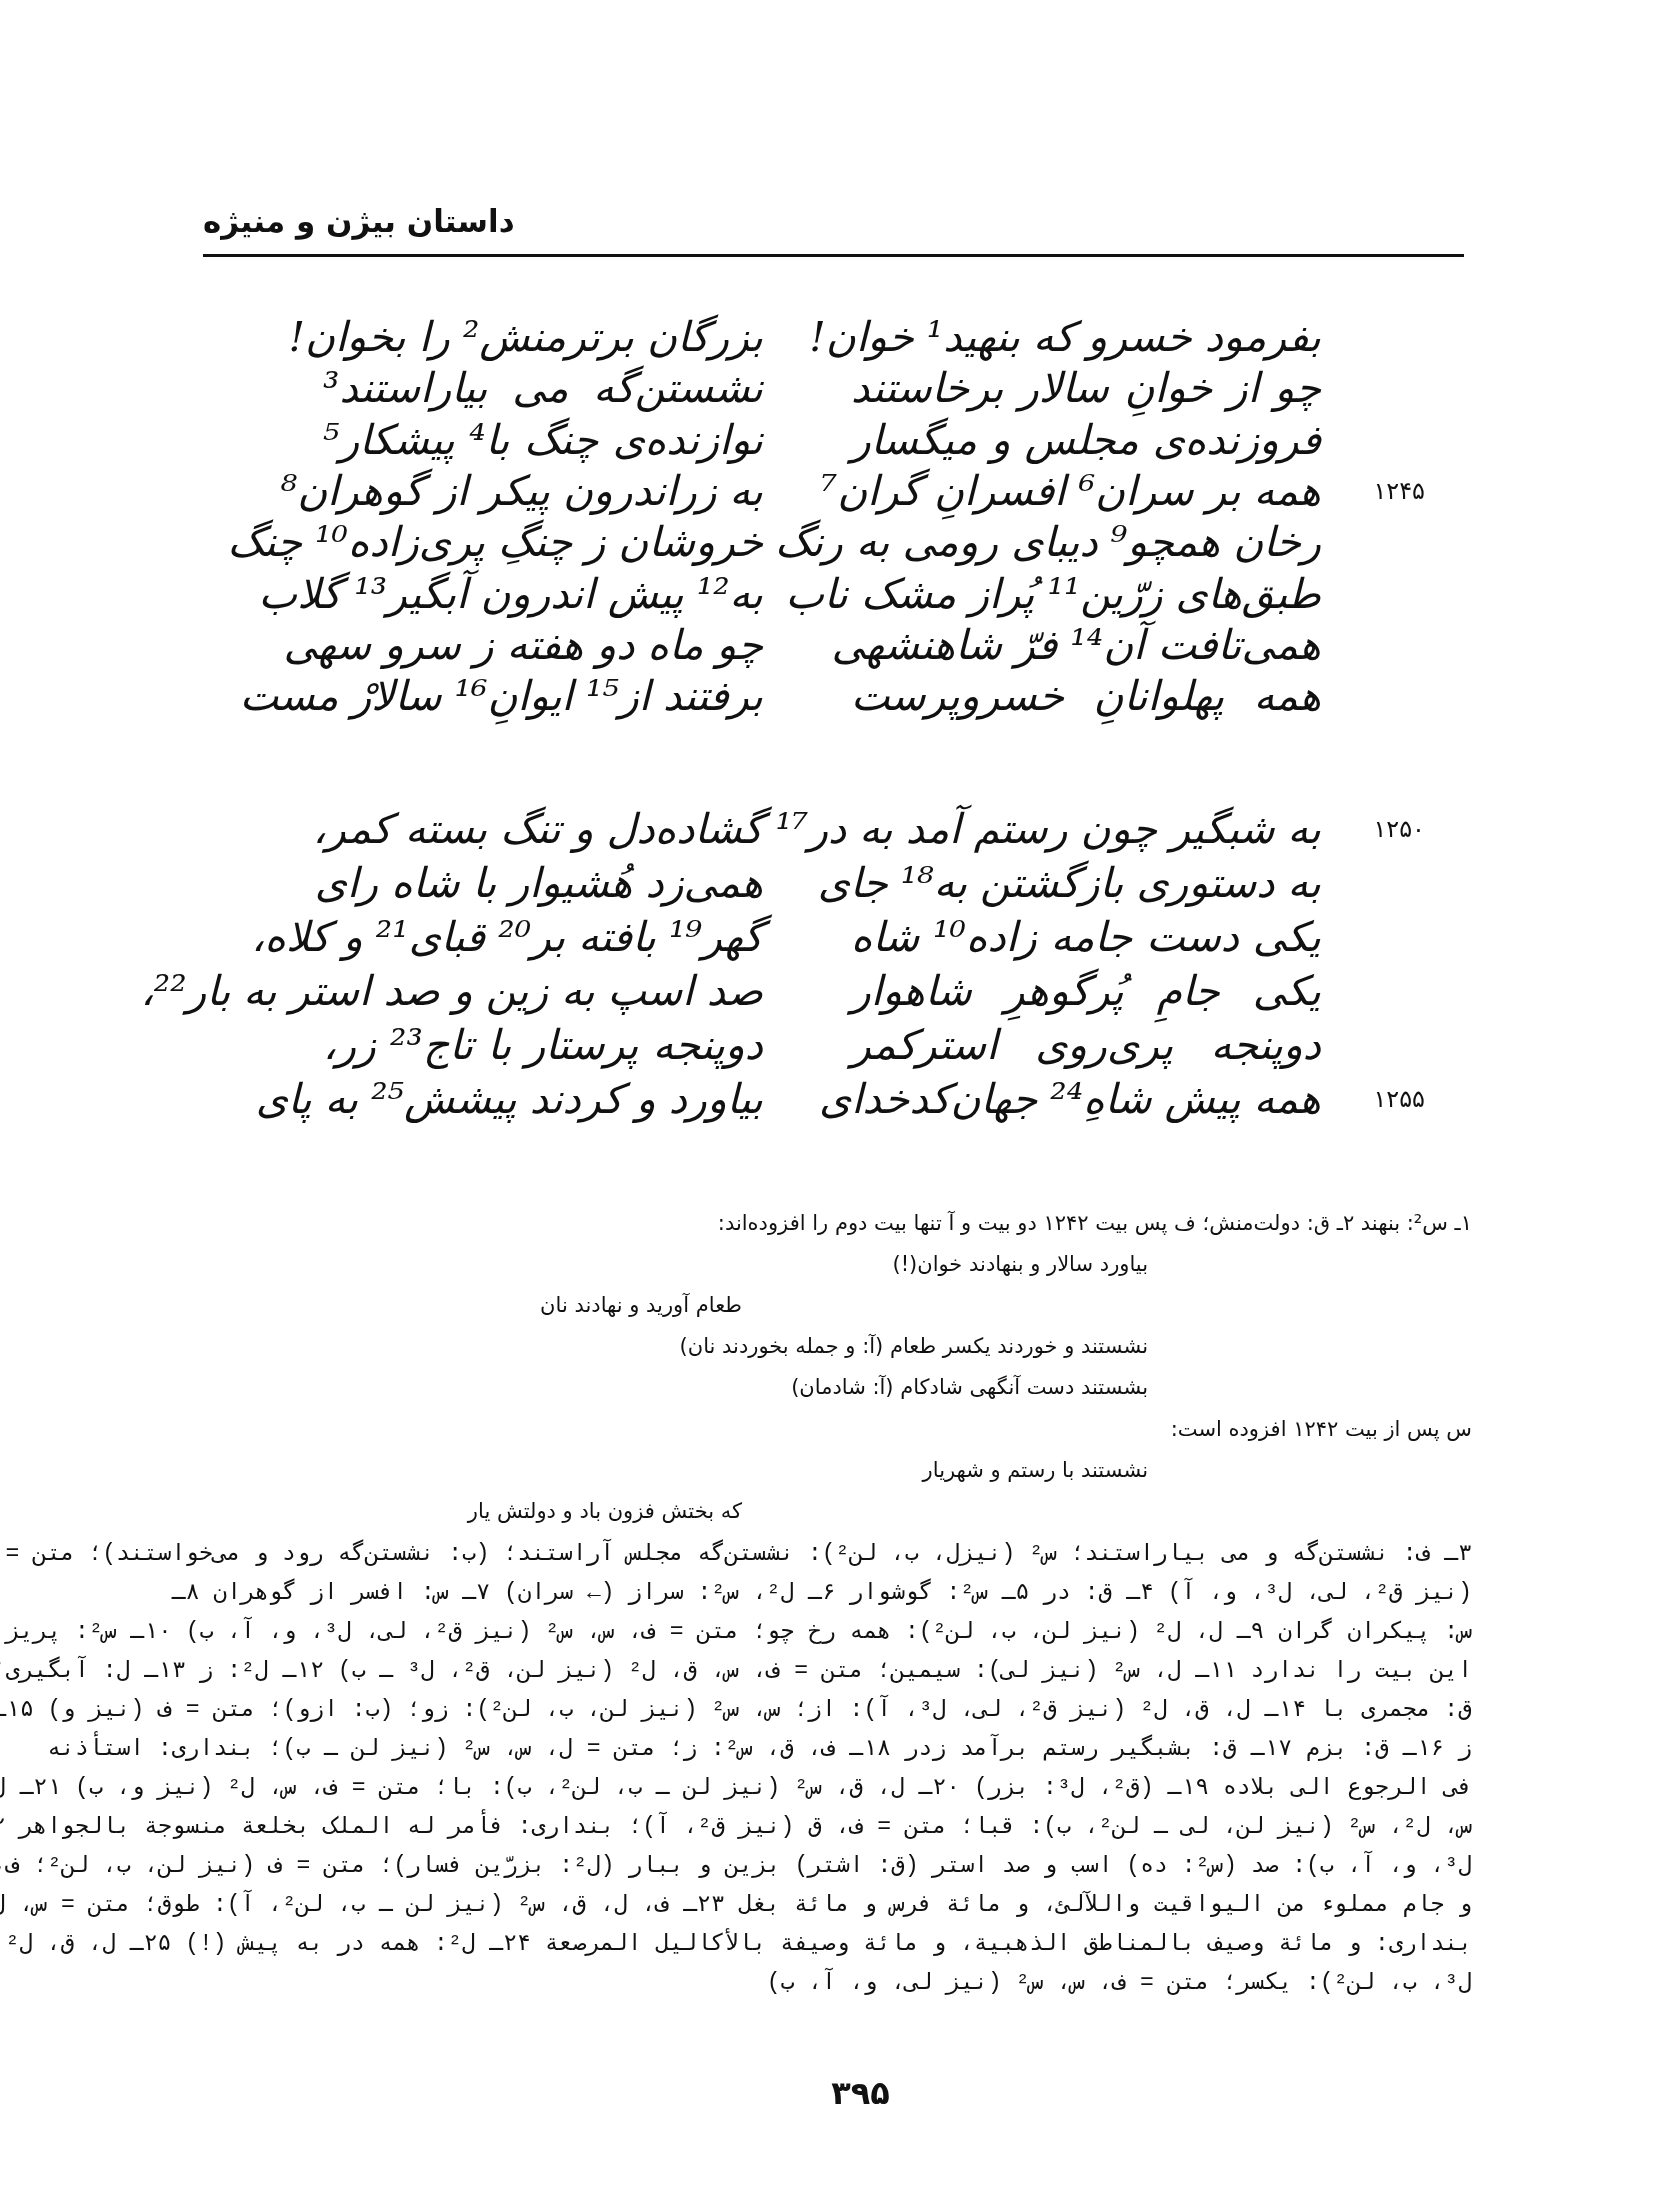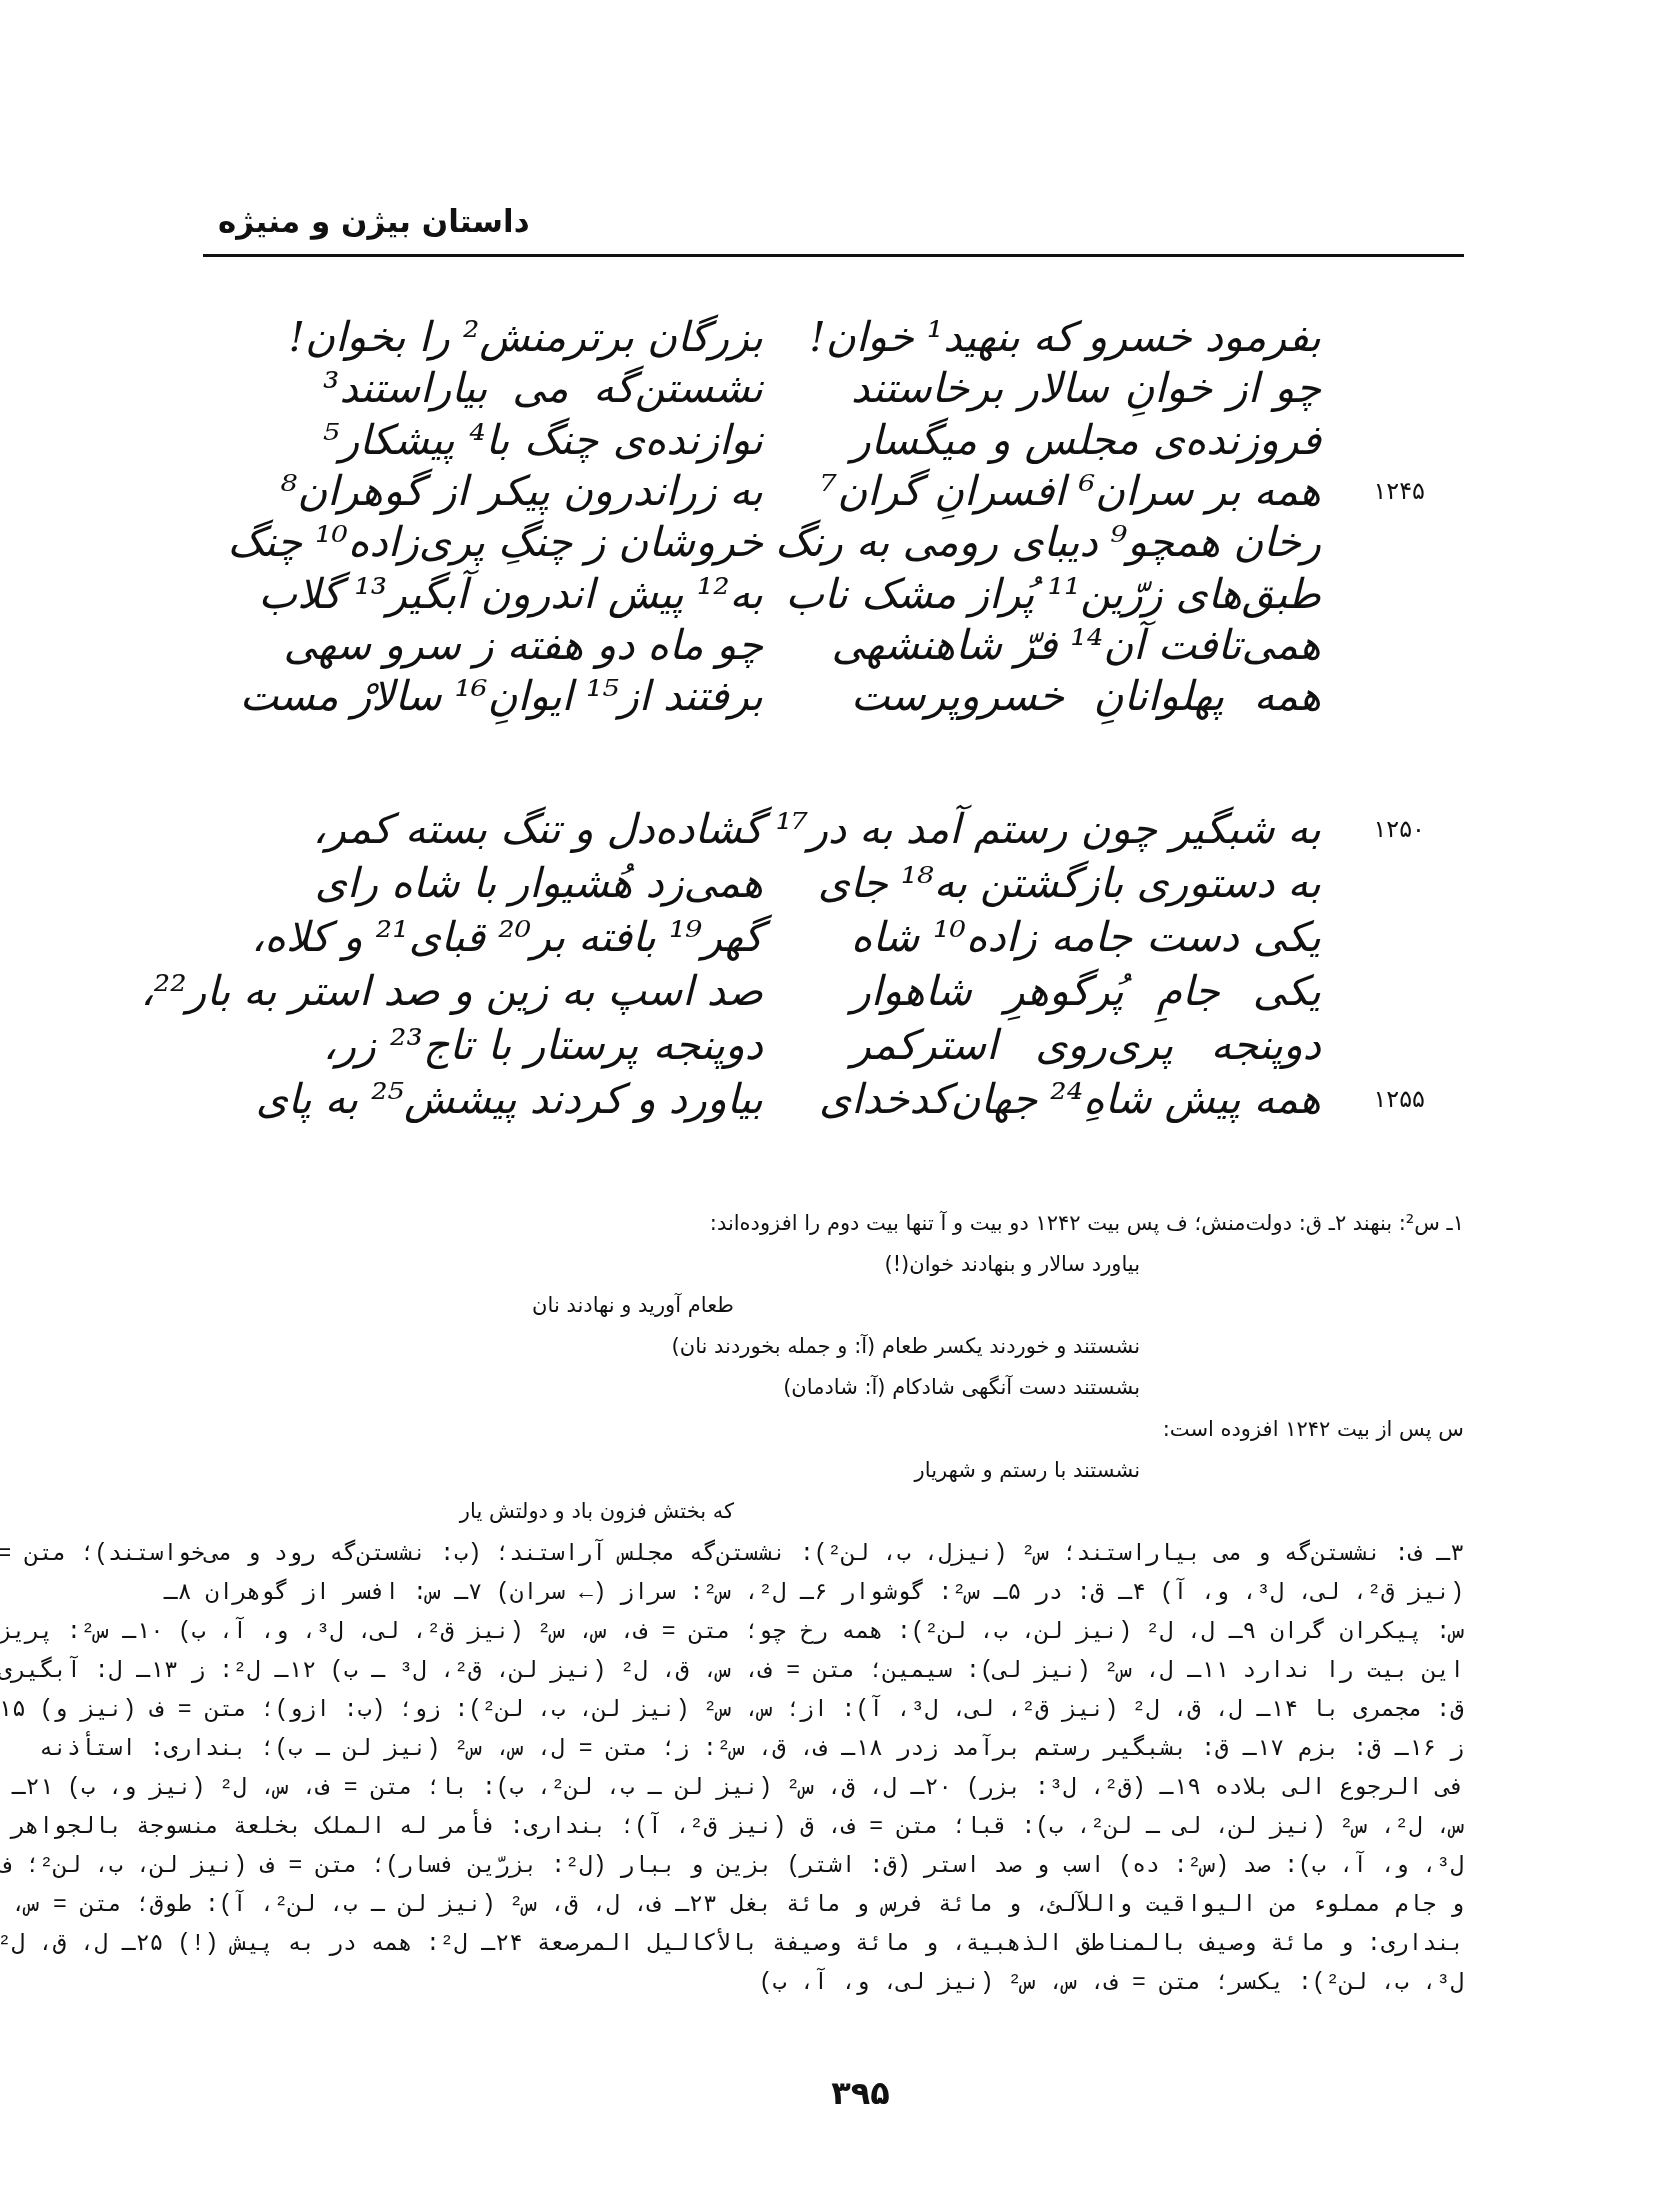--- a/index.html
+++ b/index.html
@@ -1,30 +1,30 @@
 <!DOCTYPE html>
 <html style="font-size:10.8px"><head>
 <meta charset="utf-8">
 <style>
   html, body { margin:0; padding:0; background:#ffffff; }
   body { width:1677px; height:2194px; position:relative; overflow:hidden;
          font-family:"DejaVu Serif", serif; color:#111; }
   .page { position:absolute; left:0; top:0; width:1677px; height:2194px; }
   .running-title { position:absolute; left:203px; top:203px; font-size:31px; font-weight:bold;
-                   direction:rtl; font-family:"DejaVu Sans", sans-serif;margin-left:15px; }
+                   direction:rtl; font-family:"DejaVu Sans", sans-serif; }
   .rule { position:absolute; left:203px; top:254px; width:1261px; height:3.4px; background:#111; }
   .stanza { position:absolute; left:0; width:1677px; }
   .row { position:absolute; left:0; width:1677px; height:51px; }
   .hem { position:absolute; direction:rtl; text-align:justify; text-align-last:justify;
          font-size:41px; line-height:51px; white-space:nowrap;font-style:italic; }
   .hem.first { left:851px; width:470px; }
   .hem.second { left:323px; width:440px; }
   .lineno { position:absolute; left:1344px; width:81px; font-size:24px; line-height:51px;
             direction:rtl; text-align:right; font-family:"DejaVu Sans", sans-serif; }
-  .notes { position:absolute; left:174px; width:1290px; direction:rtl;
+  .notes { position:absolute; left:182px; width:1290px; direction:rtl;
            font-size:21px; line-height:41px; font-family:"DejaVu Sans", sans-serif; }
   .note-line { white-space:nowrap; text-align:justify; text-align-last:justify; }
   .note-line.short { text-align-last:right; }
   .inset { white-space:nowrap; text-align:right; }
   .page-number { position:absolute; left:793px; top:2074px; width:135px; text-align:center;
                  font-size:32px; font-weight:bold; font-family:"DejaVu Sans", sans-serif; direction:rtl; }
 </style>
 </head>
 <body>
 

